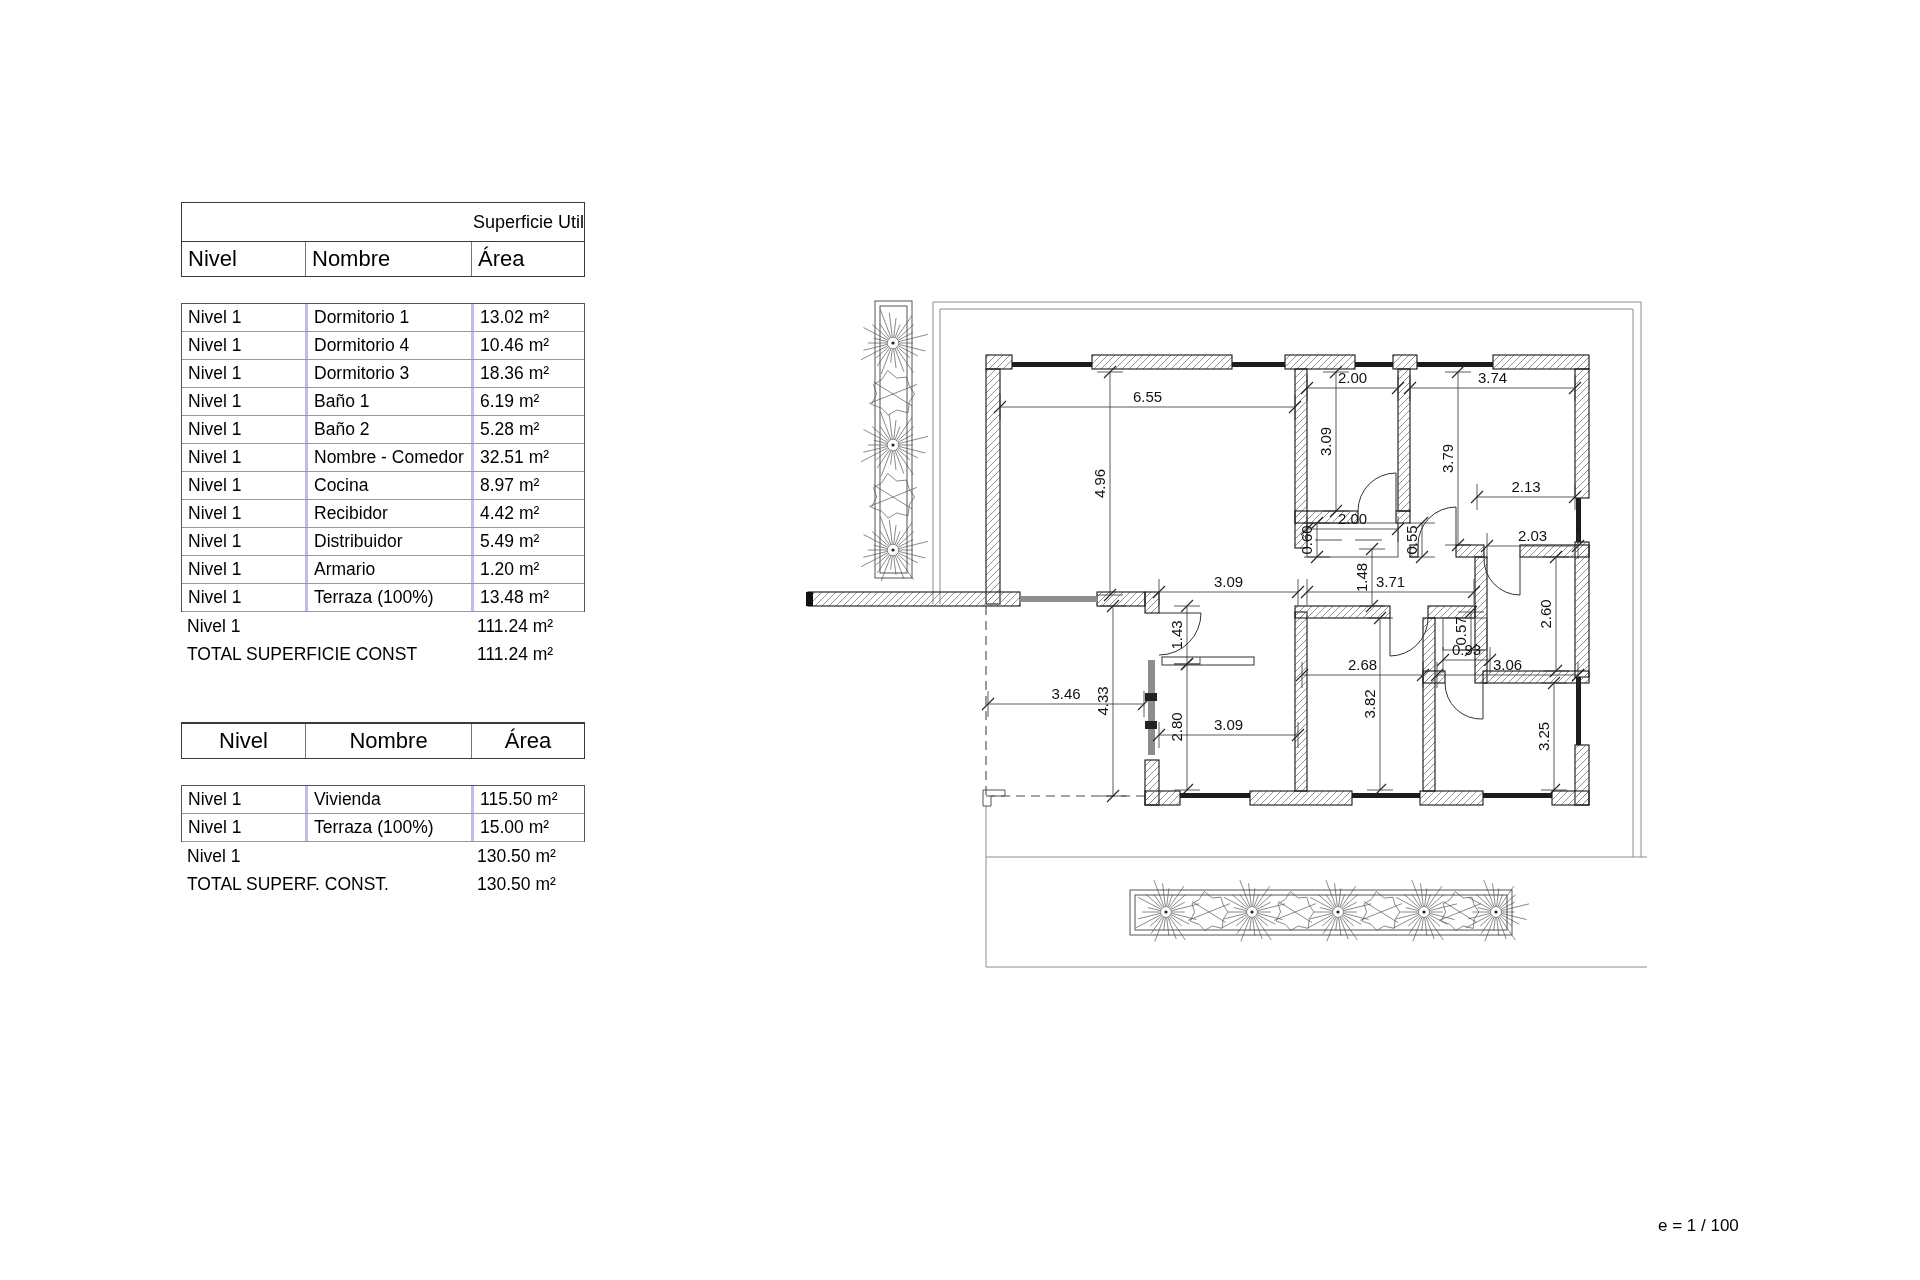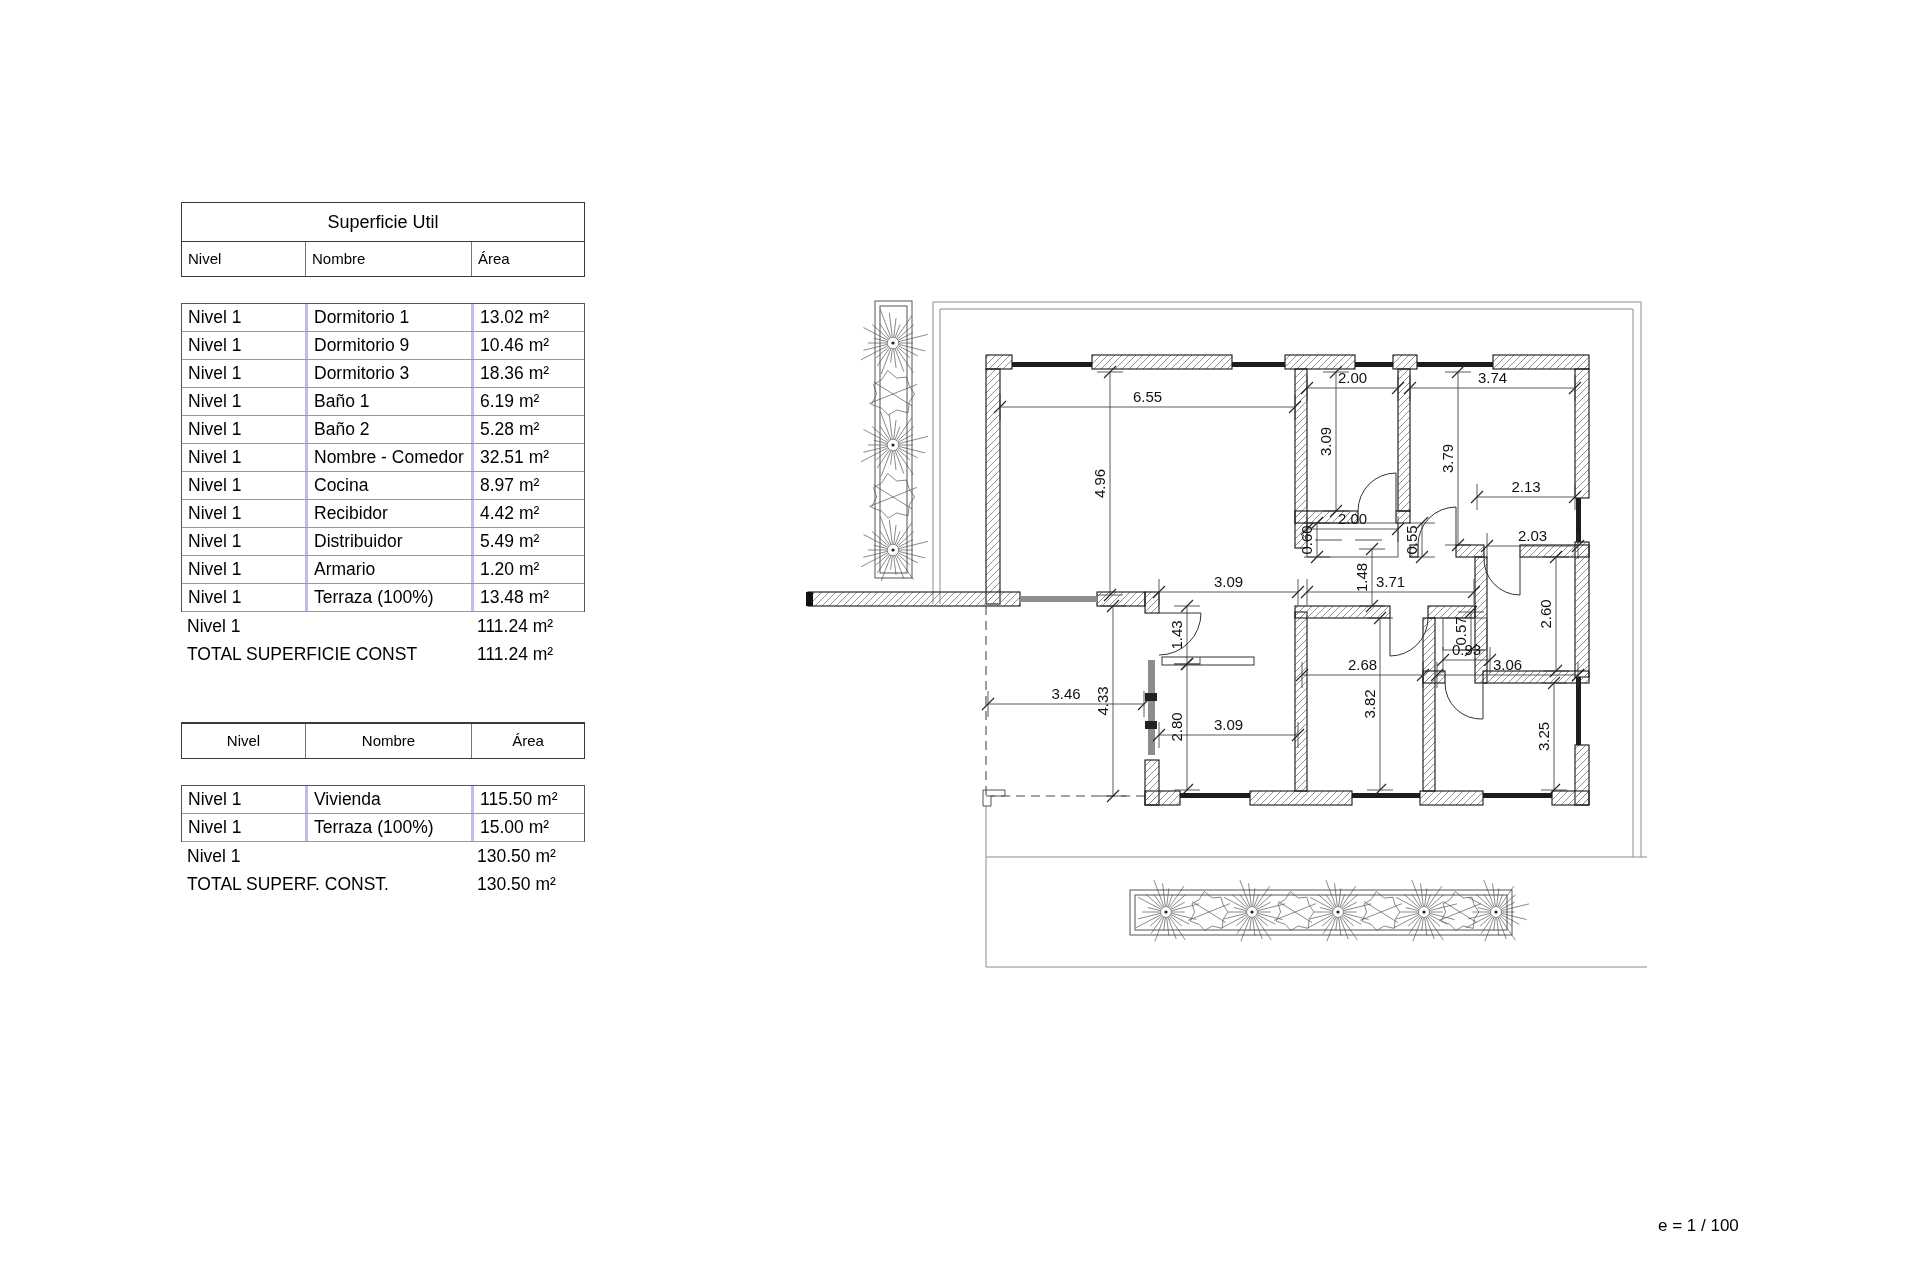--- a/index.html
+++ b/index.html
@@ -1,24 +1,24 @@
 <!DOCTYPE html>
 <html><head>
 <meta charset="utf-8">
 <style>
   html,body{margin:0;padding:0;background:#fff;width:1920px;height:1280px;overflow:hidden;
             font-family:"Liberation Sans","DejaVu Sans",sans-serif;color:#000;}
 
   
   .tbl{position:absolute;width:404px;}
   .tbl-head{border:1.5px solid #3a3a3a;}
-  .tbl-title{height:38px;line-height:38px;text-align:center;font-size:18px;}
+  .tbl-title{height:38px;line-height:38px;text-align:right;font-size:18px;}
   .tbl-cols{display:grid;grid-template-columns:123px 166px 113px;height:34px;
             border-top:1.2px solid #3a3a3a;}
-  .tbl-cols span{line-height:34px;font-size:15px;padding-left:6px;border-left:1px solid #777;}
+  .tbl-cols span{line-height:34px;font-size:22px;padding-left:6px;border-left:1px solid #777;}
   .tbl-cols span:first-child{border-left:none;}
   .tbl-cols.center span{text-align:center;padding-left:0;}
   .tbl-body{margin-top:26px;border:1px solid #555;border-bottom:none;}
   .t-row{display:grid;grid-template-columns:123px 166px 113px;height:27px;border-bottom:1px solid #999;}
   .t-row div{line-height:27px;font-size:17.5px;padding-left:6px;border-left:3px solid #c4b5fd;
              white-space:nowrap;overflow:hidden;}
   .t-row div:first-child{border-left:none;}
   .sum-row{display:grid;grid-template-columns:290px 114px;height:28px;}
   .sum-row div{line-height:28px;font-size:17.5px;padding-left:6px;white-space:nowrap;}
 
@@ -50,21 +50,21 @@
     </div>
   </div>
   <div class="tbl-body" id="util-body">
       <div class="t-row">
         <div>Nivel 1</div>
         <div>Dormitorio 1</div>
         <div>13.02 m²</div>
       </div>
       <div class="t-row">
         <div>Nivel 1</div>
-        <div>Dormitorio 9</div>
+        <div>Dormitorio 4</div>
         <div>10.46 m²</div>
       </div>
       <div class="t-row">
         <div>Nivel 1</div>
         <div>Dormitorio 3</div>
         <div>18.36 m²</div>
       </div>
       <div class="t-row">
         <div>Nivel 1</div>
         <div>Baño 1</div>

